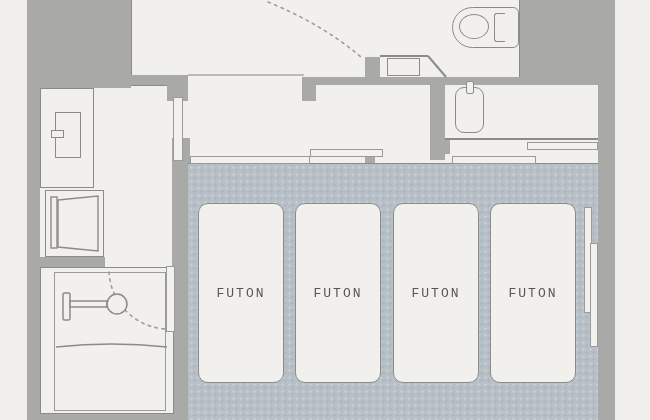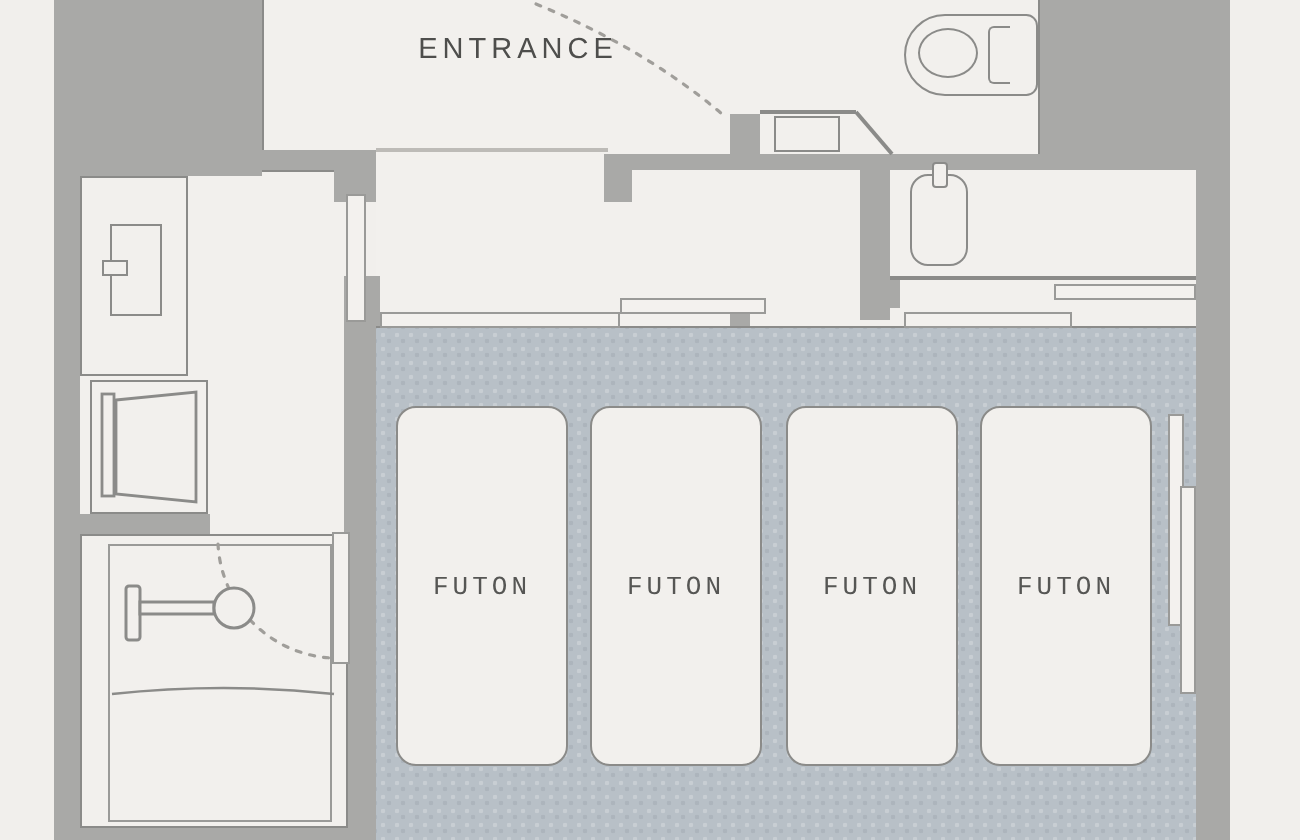--- a/index.html
+++ b/index.html
@@ -108,14 +108,13 @@
       <rect x="63" y="293" width="7" height="27" rx="1.5" fill="#f2f0ed" stroke="#8b8b89" stroke-width="1.5"></rect>
       <rect x="70" y="301" width="37" height="6" fill="#f2f0ed" stroke="#8b8b89" stroke-width="1.5"></rect>
       <circle cx="117" cy="304" r="10" fill="#f2f0ed" stroke="#8b8b89" stroke-width="1.5"></circle>
     </g>
     <g>
       <polygon points="58,200 98,196 98,251 58,247" fill="none" stroke="#8b8b89" stroke-width="1.4"></polygon>
       <rect x="51" y="197" width="6" height="51" fill="#f2f0ed" stroke="#8b8b89" stroke-width="1.4"></rect>
     </g>
   </svg>
 
-  <div class="lbl" style="left:179px;top:14px;width:160px;height:22px;font-size:14.5px;letter-spacing:2.5px;color:var(--text);">ENTRANCE</div>
 </div>
 
 </body></html>

